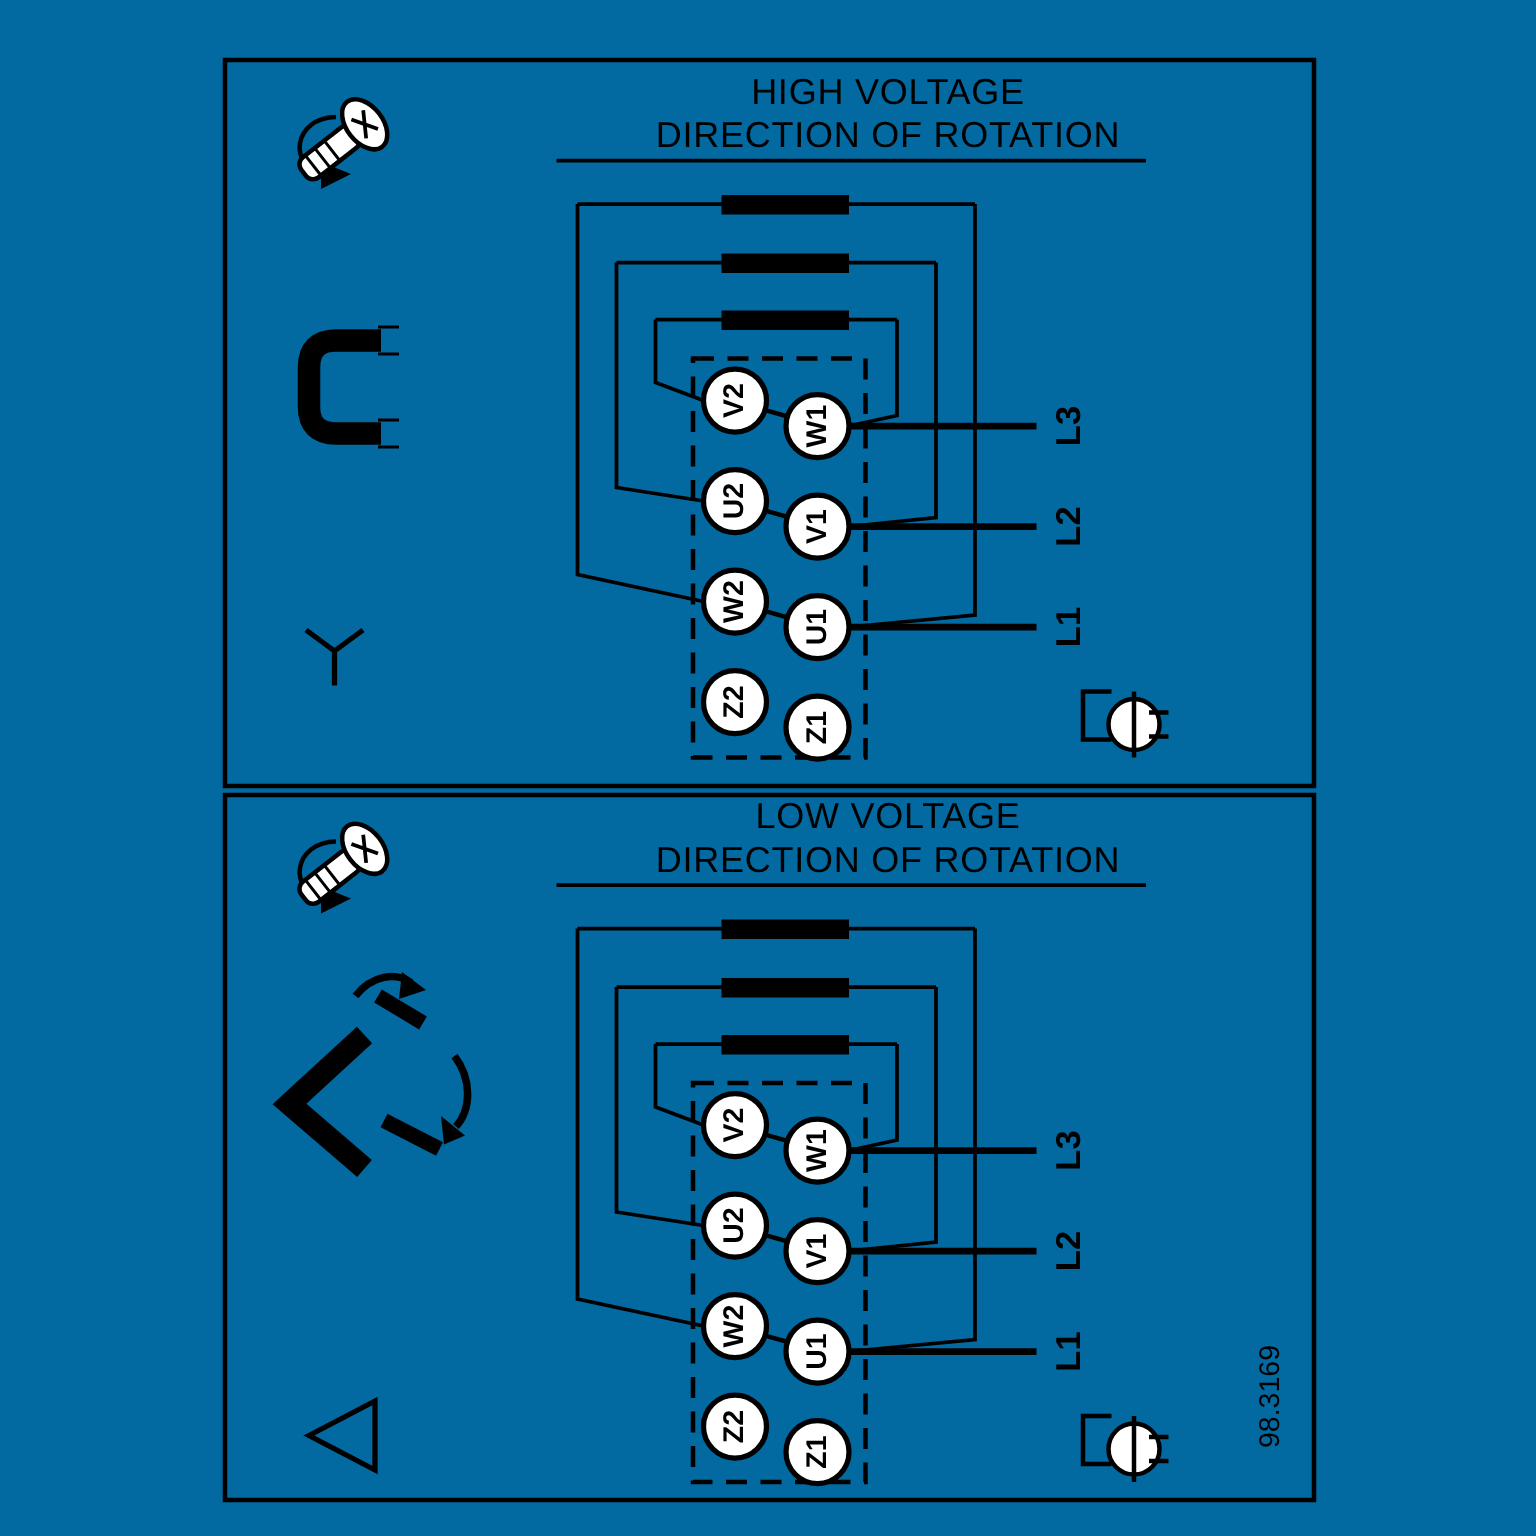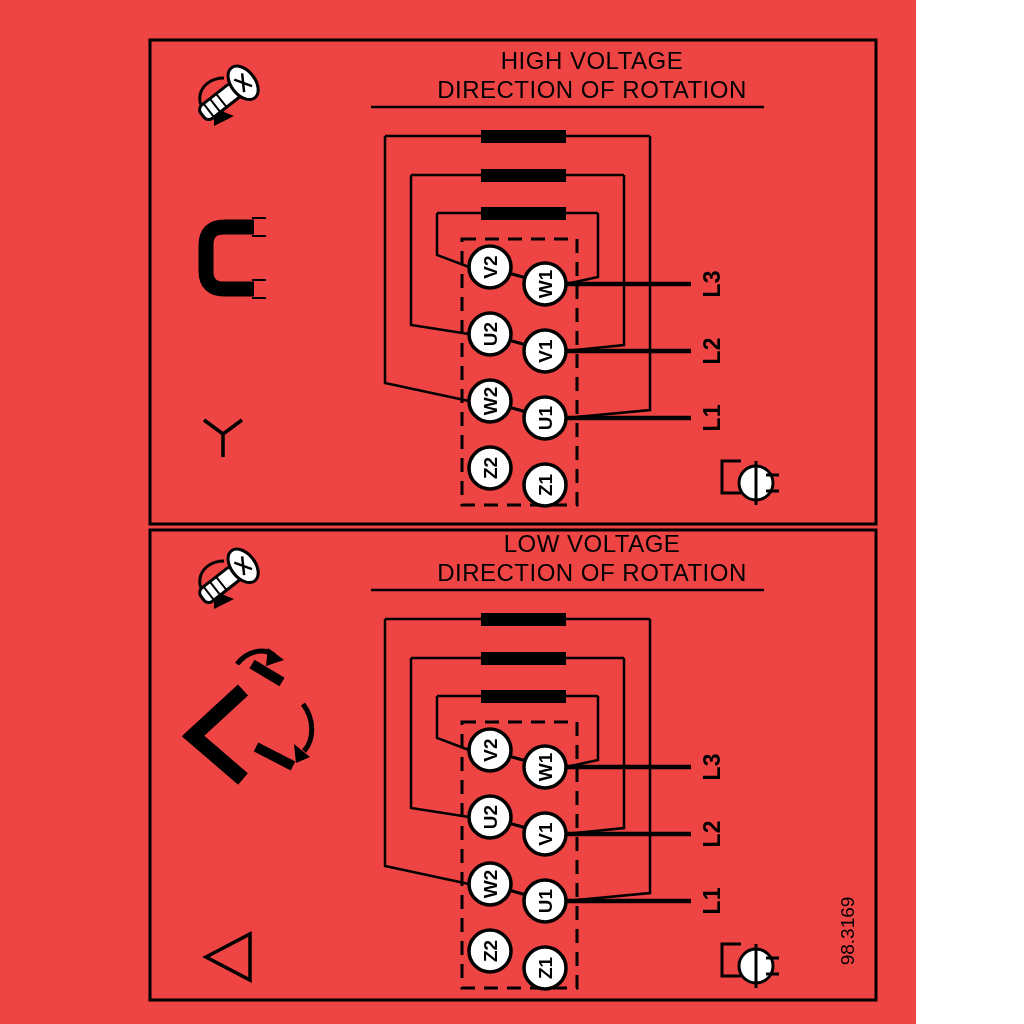--- a/index.html
+++ b/index.html
@@ -3,25 +3,25 @@
 <meta charset="utf-8">
 <style>
   html, body {
     margin: 0;
     padding: 0;
     background: #ffffff;
     width: 1024px;
     height: 1024px;
   }
   .page {
-    width: 916px;
+    width: 1024px;
     height: 1024px;
     position: relative;
     font-family: "Liberation Sans", sans-serif;
-    background: #ef4444;
+    background: #0369a1;
   }
   svg { display: block; }
   text {
     fill: #000;
     font-family: "Liberation Sans", "DejaVu Sans", sans-serif;
   }
   .title  { font-size: 24px; letter-spacing: 0.5px; }
   .term   { font-size: 19px; font-weight: bold; }
   .supply { font-size: 23px; font-weight: bold; }
   .fig    { font-size: 19px; }

